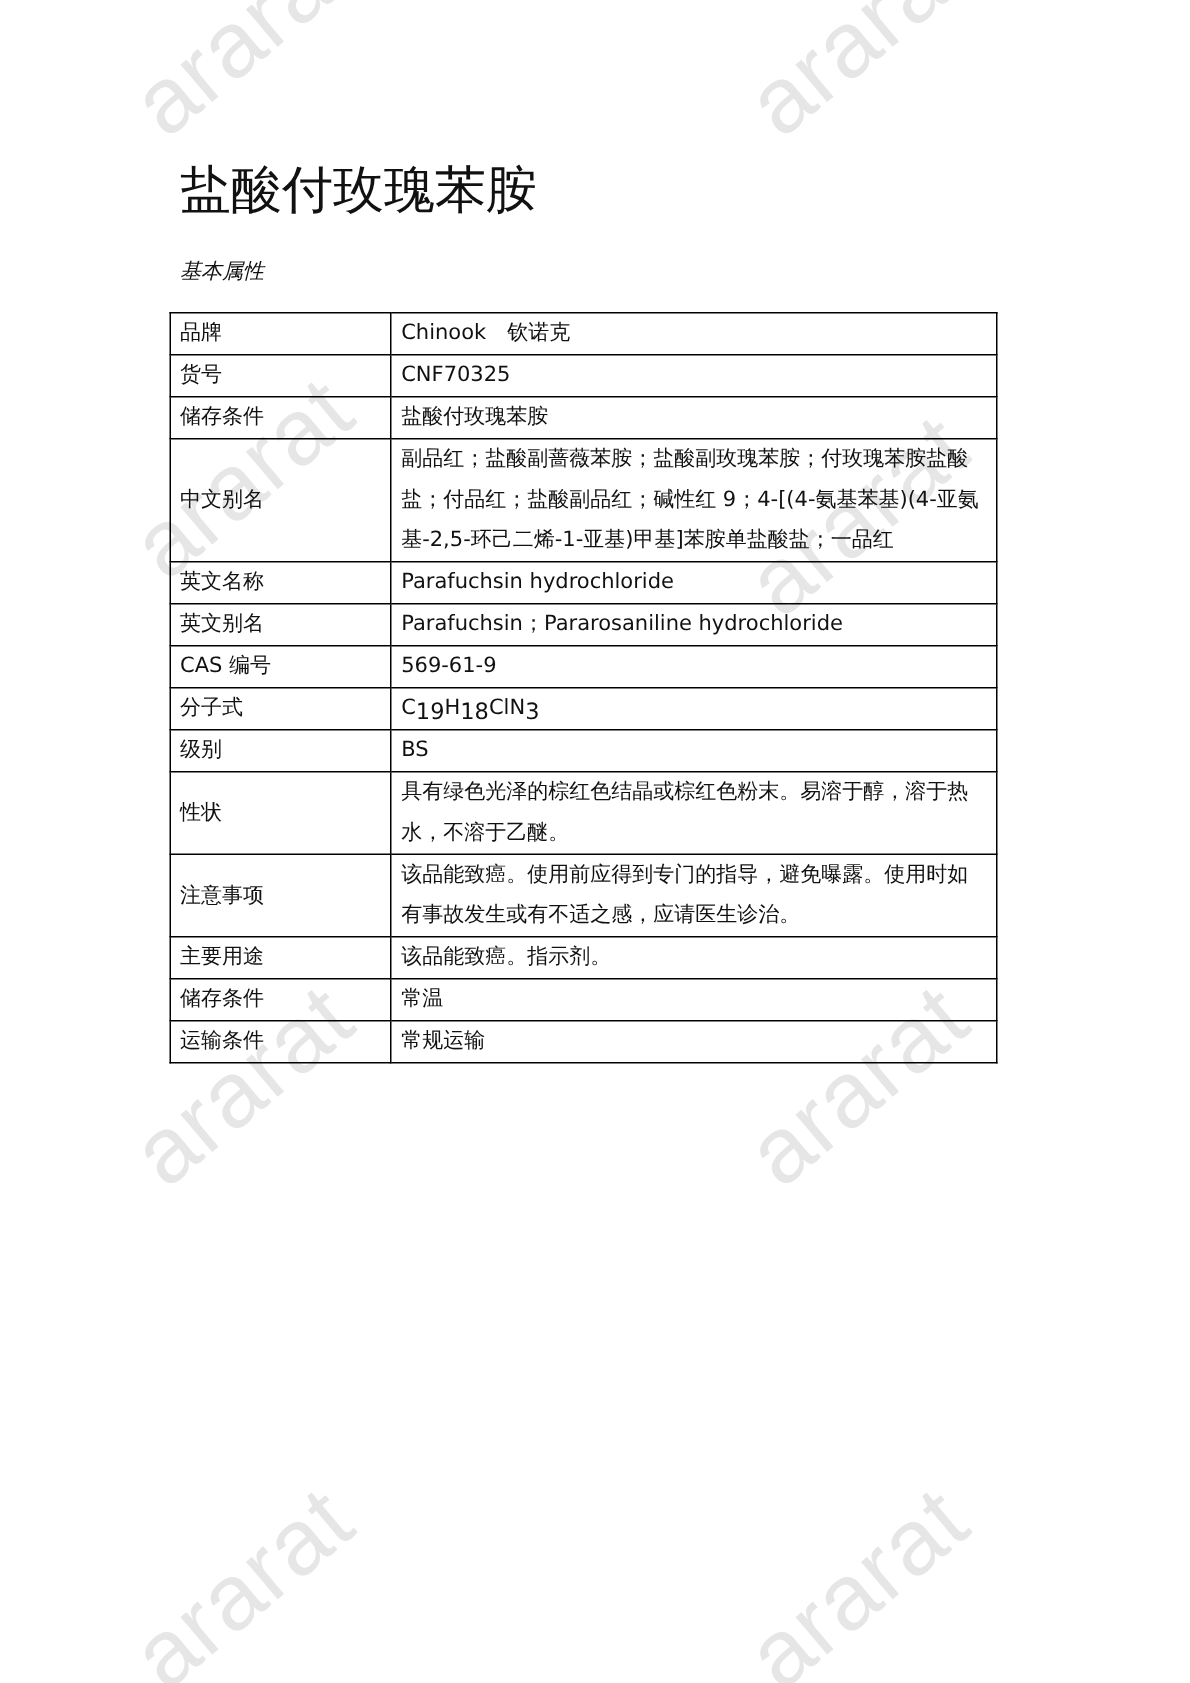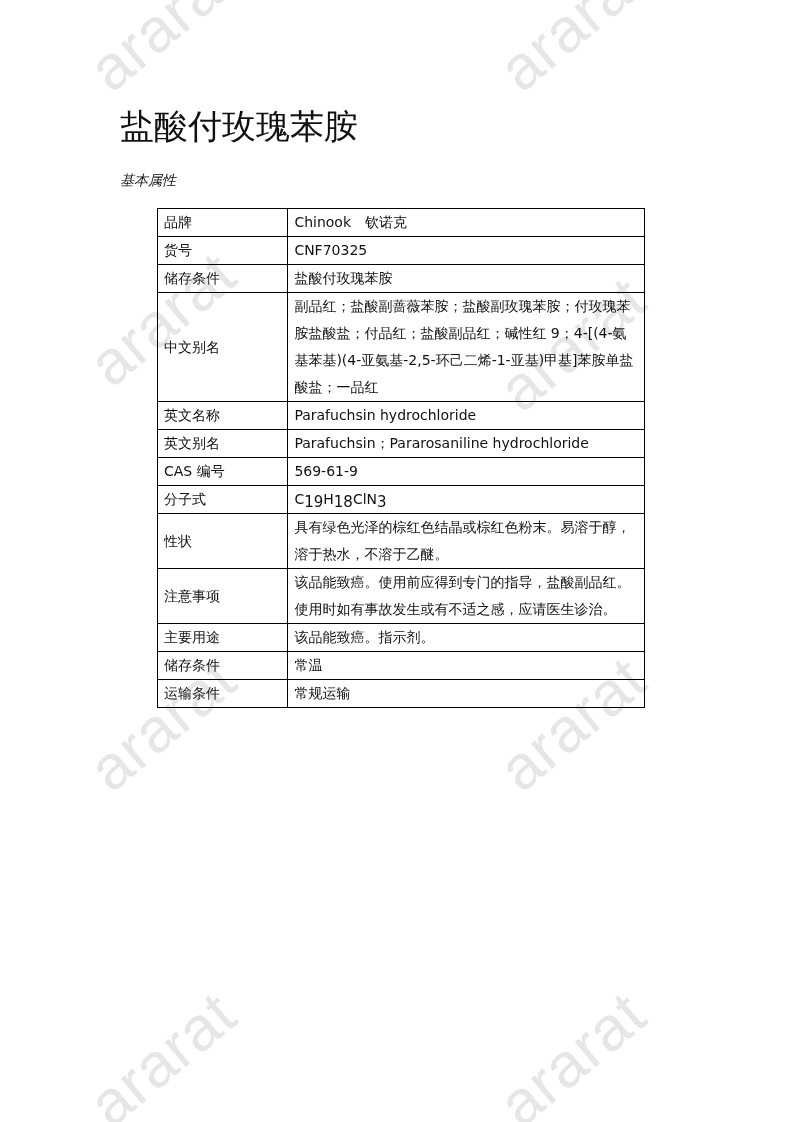--- a/index.html
+++ b/index.html
@@ -46,25 +46,24 @@
       top: 172px;
       font-size: 14px;
       color: #111;
       z-index: 1;
       font-style: italic;
     }
     table.props {
       position: absolute;
       left: 113px;
       top: 208px;
-      width: 488px;
+      width: 552px;
       border-collapse: collapse;
       z-index: 1;
       background: transparent;
-      margin-left: 44px;
     }
     table.props td {
       border: 1px solid #000;
       font-size: 14px;
       line-height: 27px;
       padding: 0 6px;
       vertical-align: middle;
       color: #111;
     }
     table.props td.key {
@@ -122,26 +121,30 @@
     </tr>
     <tr>
       <td class="key">CAS 编号</td>
       <td class="val">569-61-9</td>
     </tr>
     <tr>
       <td class="key">分子式</td>
       <td class="val">C<sub>19</sub>H<sub>18</sub>ClN<sub>3</sub></td>
     </tr>
     <tr>
+      <td class="key">级别</td>
+      <td class="val">BS</td>
+    </tr>
+    <tr>
       <td class="key">性状</td>
       <td class="val">具有绿色光泽的棕红色结晶或棕红色粉末。易溶于醇，溶于热水，不溶于乙醚。</td>
     </tr>
     <tr>
       <td class="key">注意事项</td>
-      <td class="val">该品能致癌。使用前应得到专门的指导，盐酸副品红。使用时如有事故发生或有不适之感，应请医生诊治。</td>
+      <td class="val">该品能致癌。使用前应得到专门的指导，避免曝露。使用时如有事故发生或有不适之感，应请医生诊治。</td>
     </tr>
     <tr>
       <td class="key">主要用途</td>
       <td class="val">该品能致癌。指示剂。</td>
     </tr>
     <tr>
       <td class="key">储存条件</td>
       <td class="val">常温</td>
     </tr>
     <tr>

